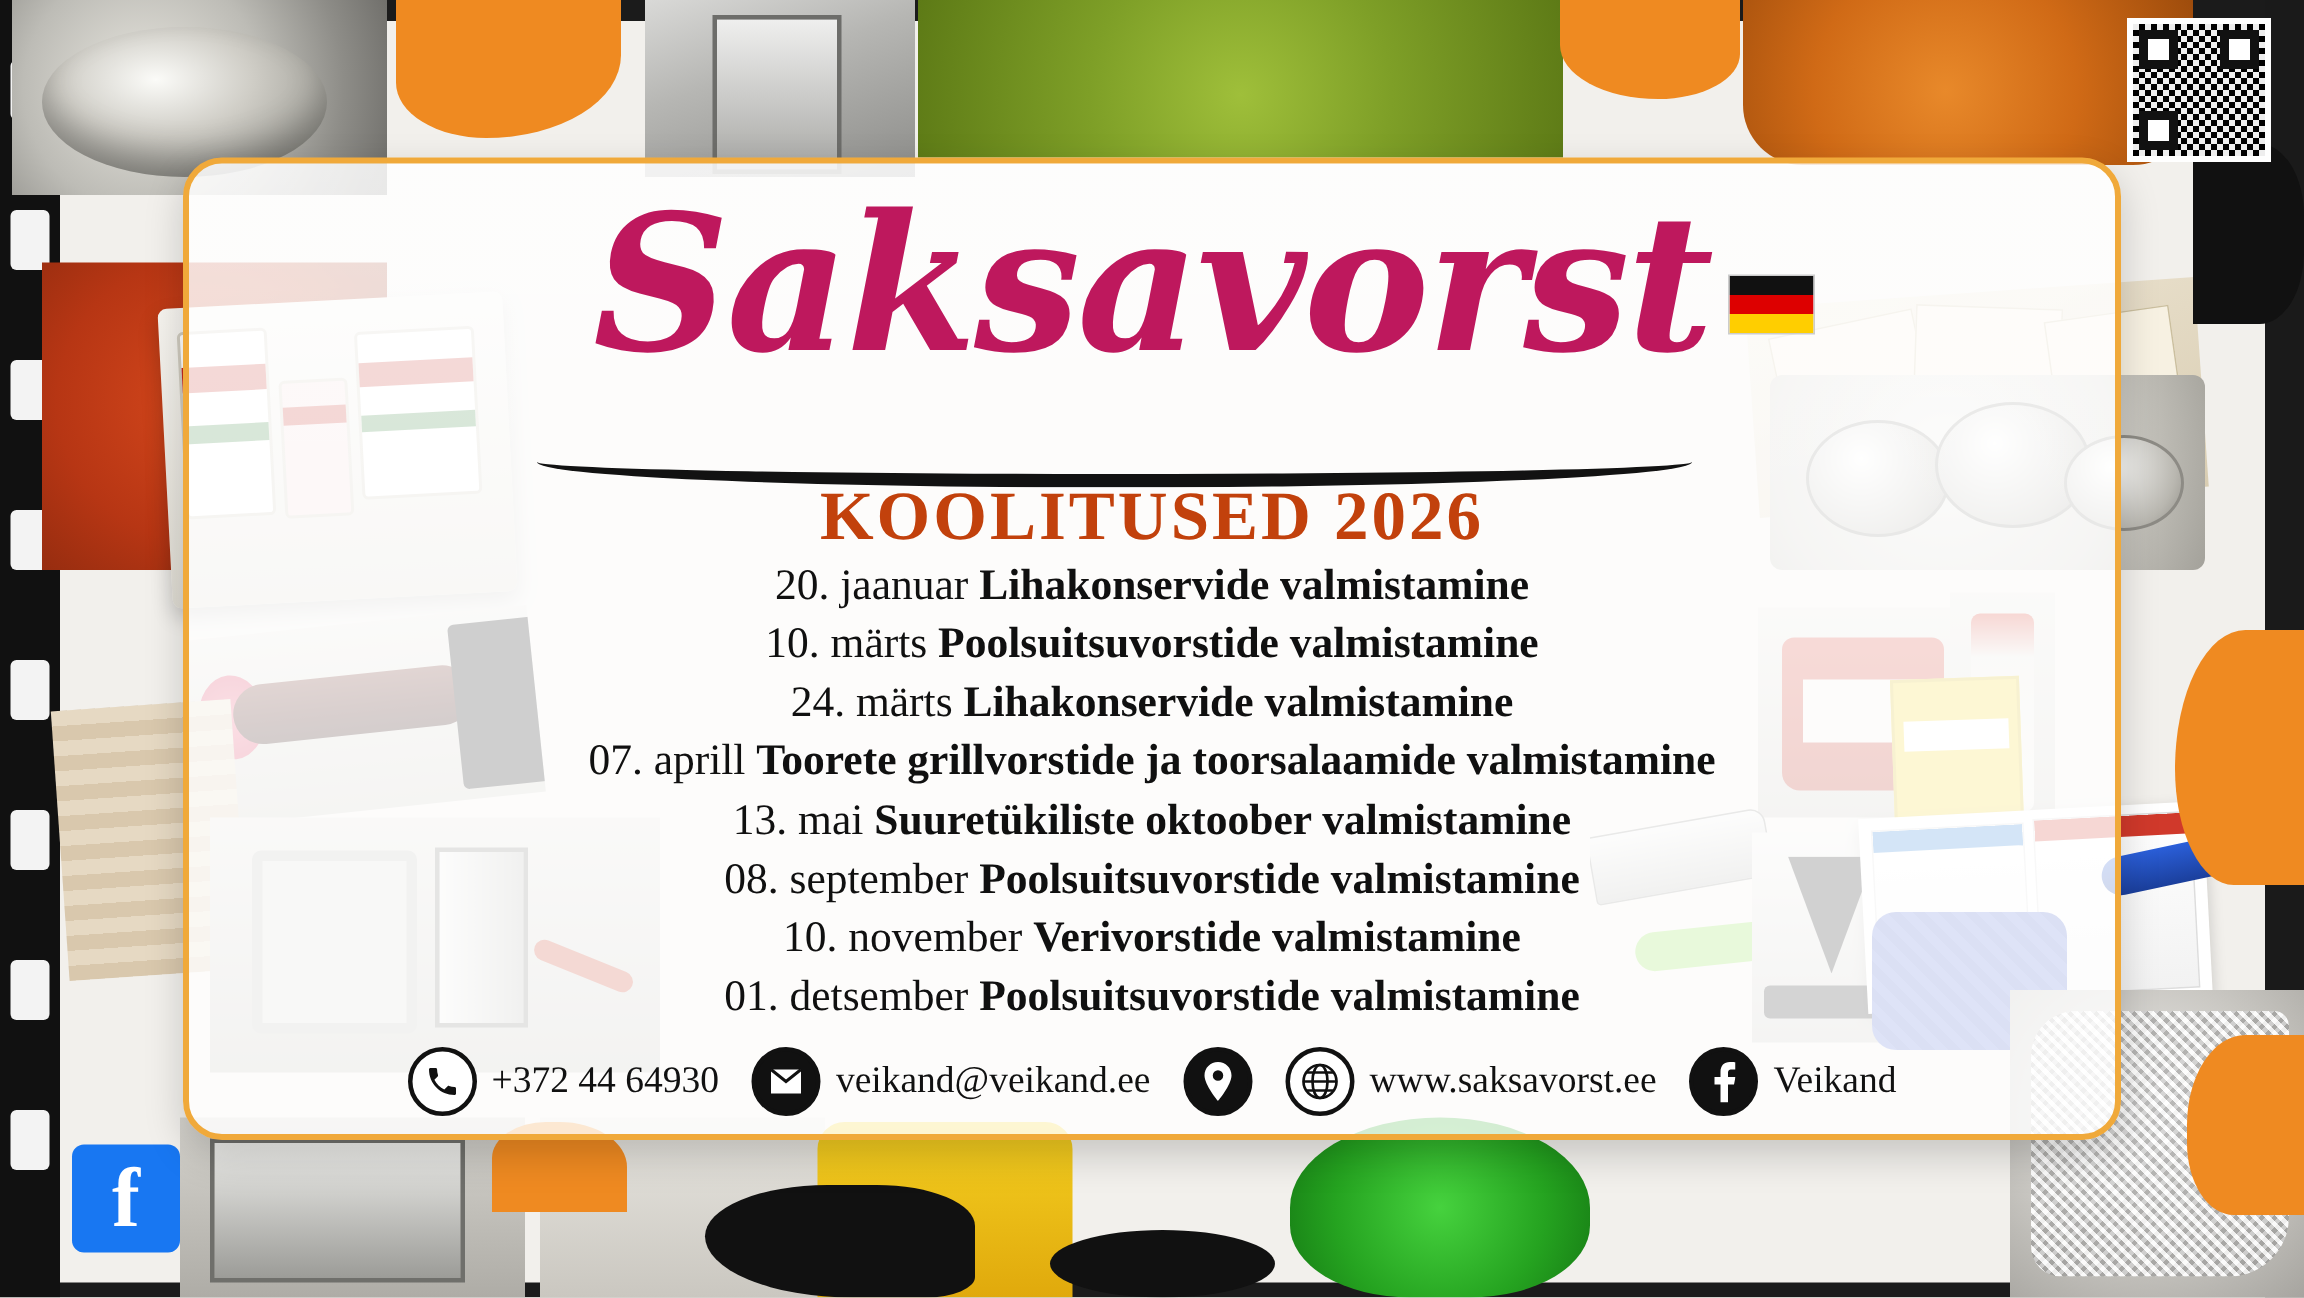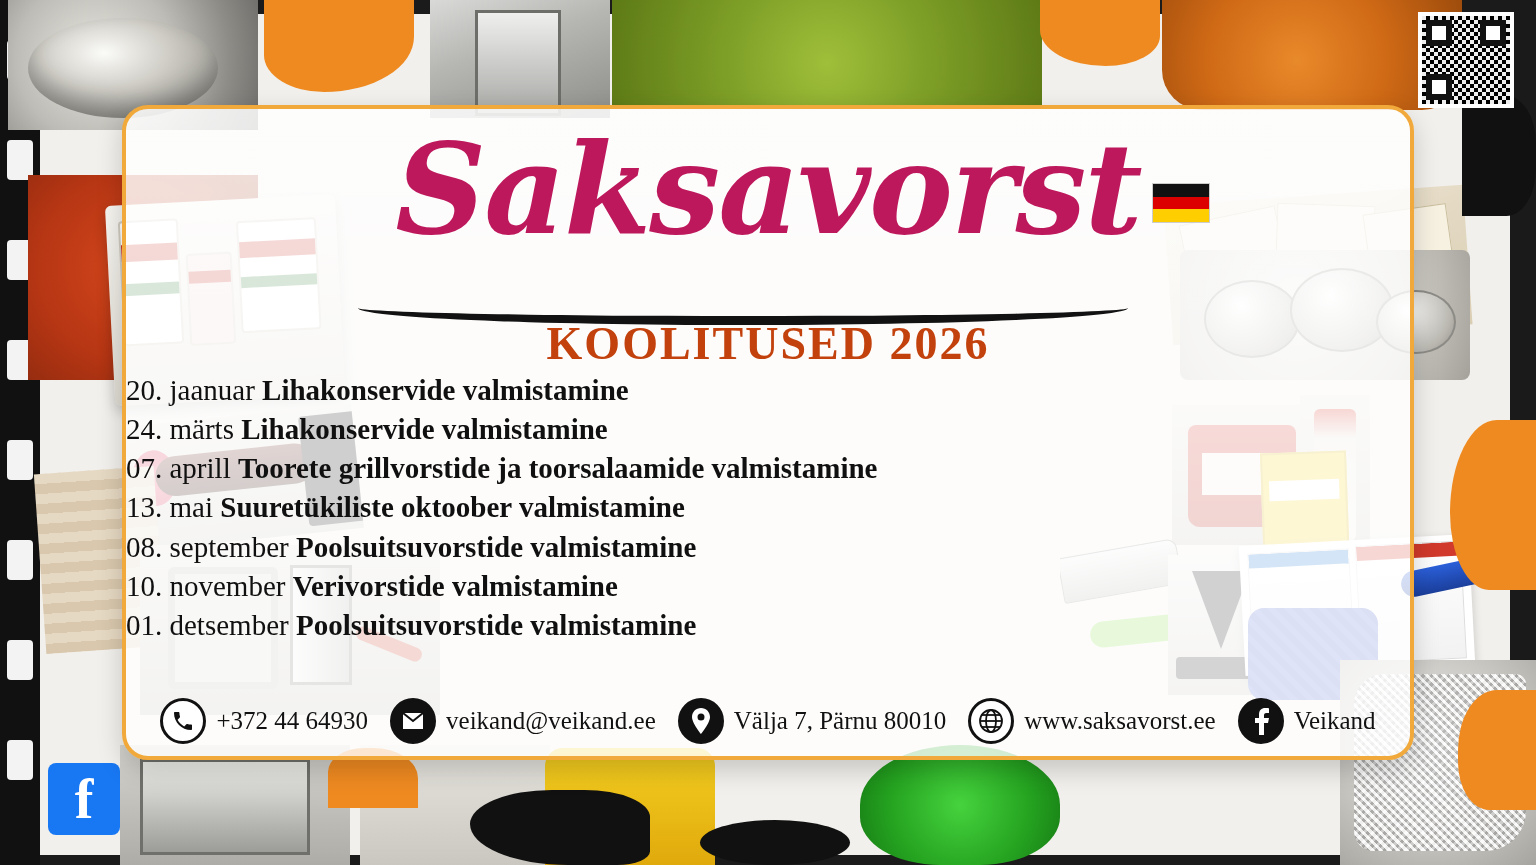--- a/index.html
+++ b/index.html
@@ -379,20 +379,21 @@
     text-align: center;
     font-family: "Liberation Serif", serif;
     font-weight: bold;
     font-size: 46px;
     letter-spacing: 2px;
     color: #c2410c;
   }
 
   .courses {
     position: absolute; left: 0; right: 0; top: 262px;
+    text-align: center;
   }
   .course {
     font-family: "Liberation Serif", serif;
     font-size: 29px;
     color: #101010;
     line-height: 1.35;
     white-space: nowrap;
   }
   .course .date { font-weight: normal; }
   .course .title { font-weight: bold; }
@@ -562,20 +563,24 @@
     </div>
 
     <div class="subtitle">KOOLITUSED 2026</div>
 
     <div class="courses">
       <div class="course">
         <span class="date">20. jaanuar</span>
         <span class="title">Lihakonservide valmistamine</span>
       </div>
       <div class="course">
+        <span class="date">10. märts</span>
+        <span class="title">Poolsuitsuvorstide valmistamine</span>
+      </div>
+      <div class="course">
         <span class="date">24. märts</span>
         <span class="title">Lihakonservide valmistamine</span>
       </div>
       <div class="course">
         <span class="date">07. aprill</span>
         <span class="title">Toorete grillvorstide ja toorsalaamide valmistamine</span>
       </div>
       <div class="course">
         <span class="date">13. mai</span>
         <span class="title">Suuretükiliste oktoober valmistamine</span>
@@ -614,21 +619,20 @@
         </span>
         <span>veikand@veikand.ee</span>
       </div>
 
       <div class="contact-item">
         <span class="cicon solid">
           <svg width="20" height="26" viewBox="0 0 20 26" fill="#fff">
             <path d="M10 0C4.9 0 1 3.9 1 9c0 6.2 9 17 9 17s9-10.8 9-17c0-5.1-3.9-9-9-9zm0 12.5A3.5 3.5 0 1 1 10 5.5a3.5 3.5 0 0 1 0 7z"></path>
           </svg>
         </span>
-        <span>Välja 7, Pärnu 80010</span>
       </div>
 
       <div class="contact-item">
         <span class="cicon">
           <svg width="28" height="28" viewBox="0 0 28 28" fill="none" stroke="#111" stroke-width="1.8">
             <circle cx="14" cy="14" r="11"></circle>
             <ellipse cx="14" cy="14" rx="5" ry="11"></ellipse>
             <line x1="3" y1="14" x2="25" y2="14"></line>
             <line x1="5" y1="8" x2="23" y2="8"></line>
             <line x1="5" y1="20" x2="23" y2="20"></line>

